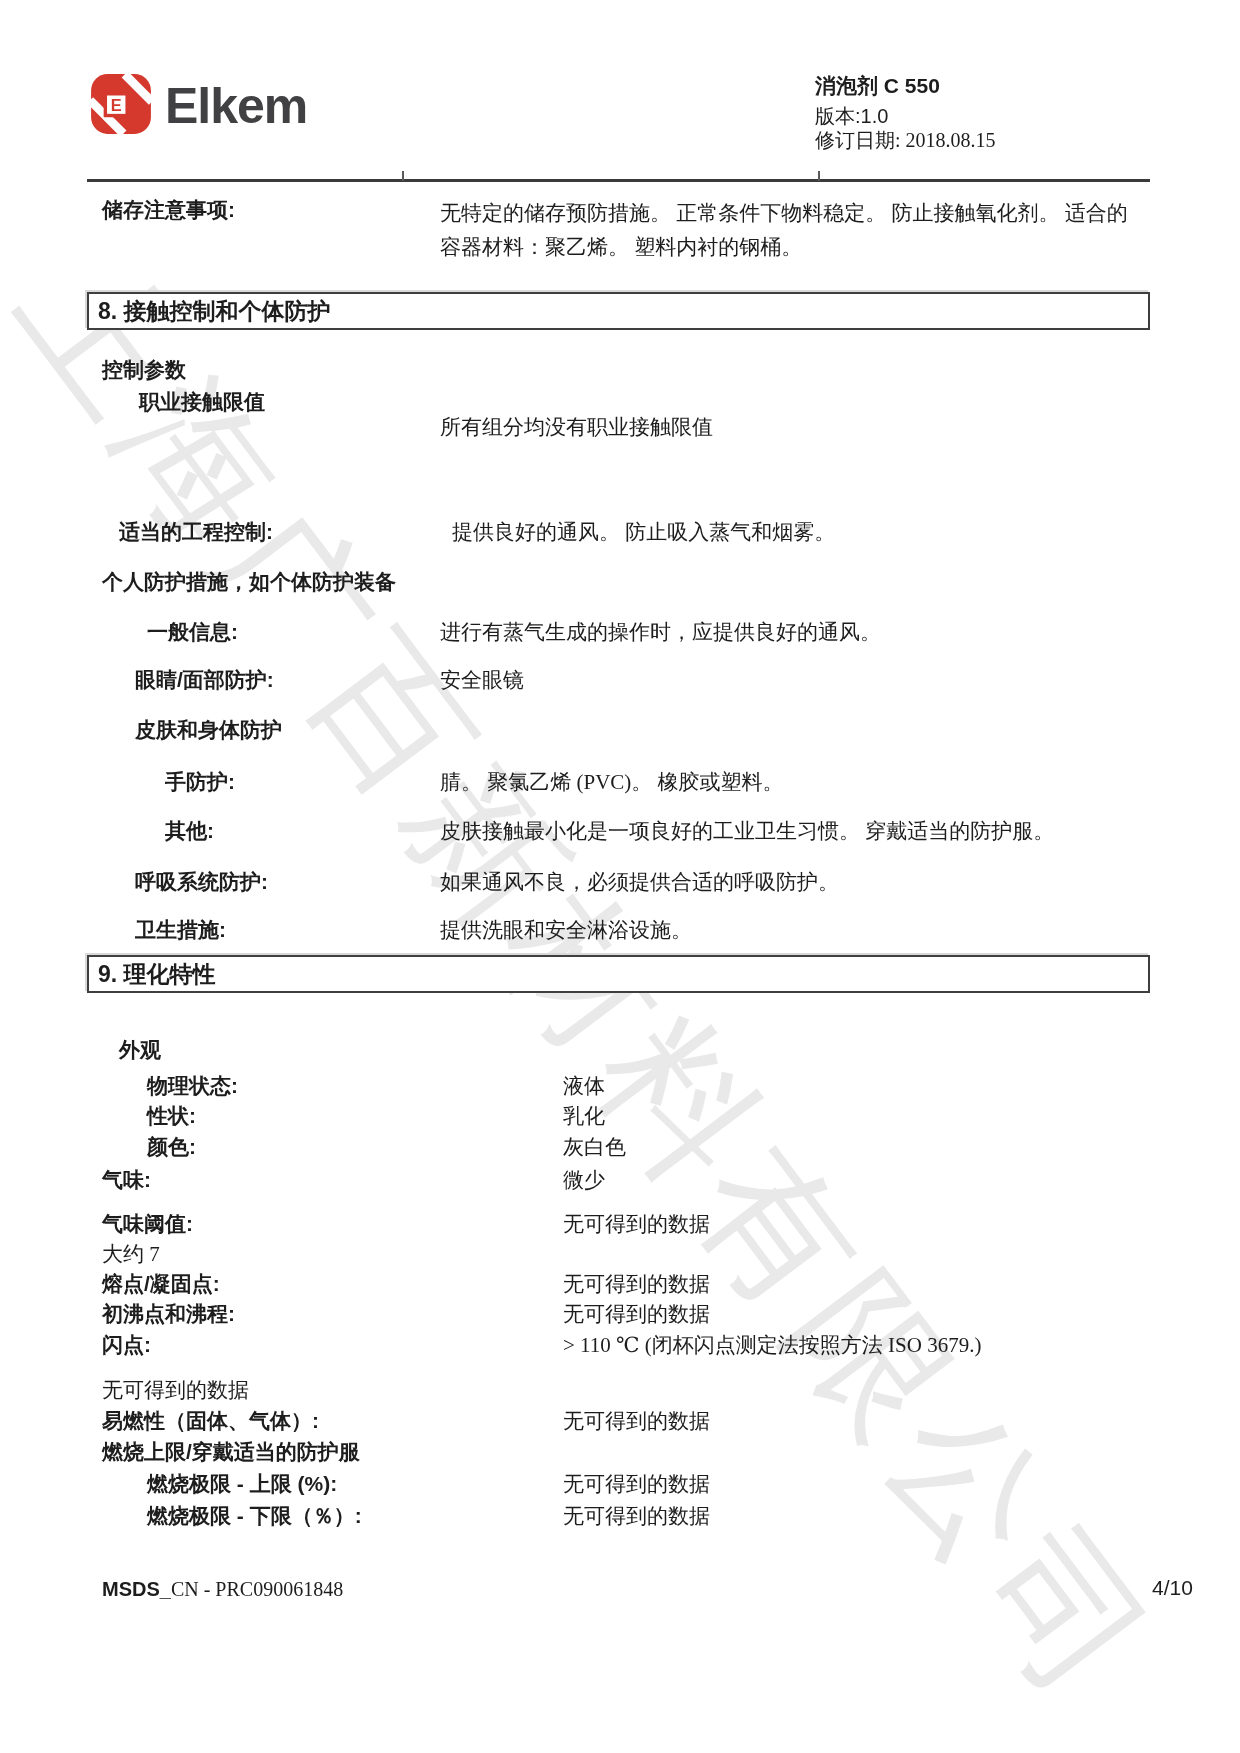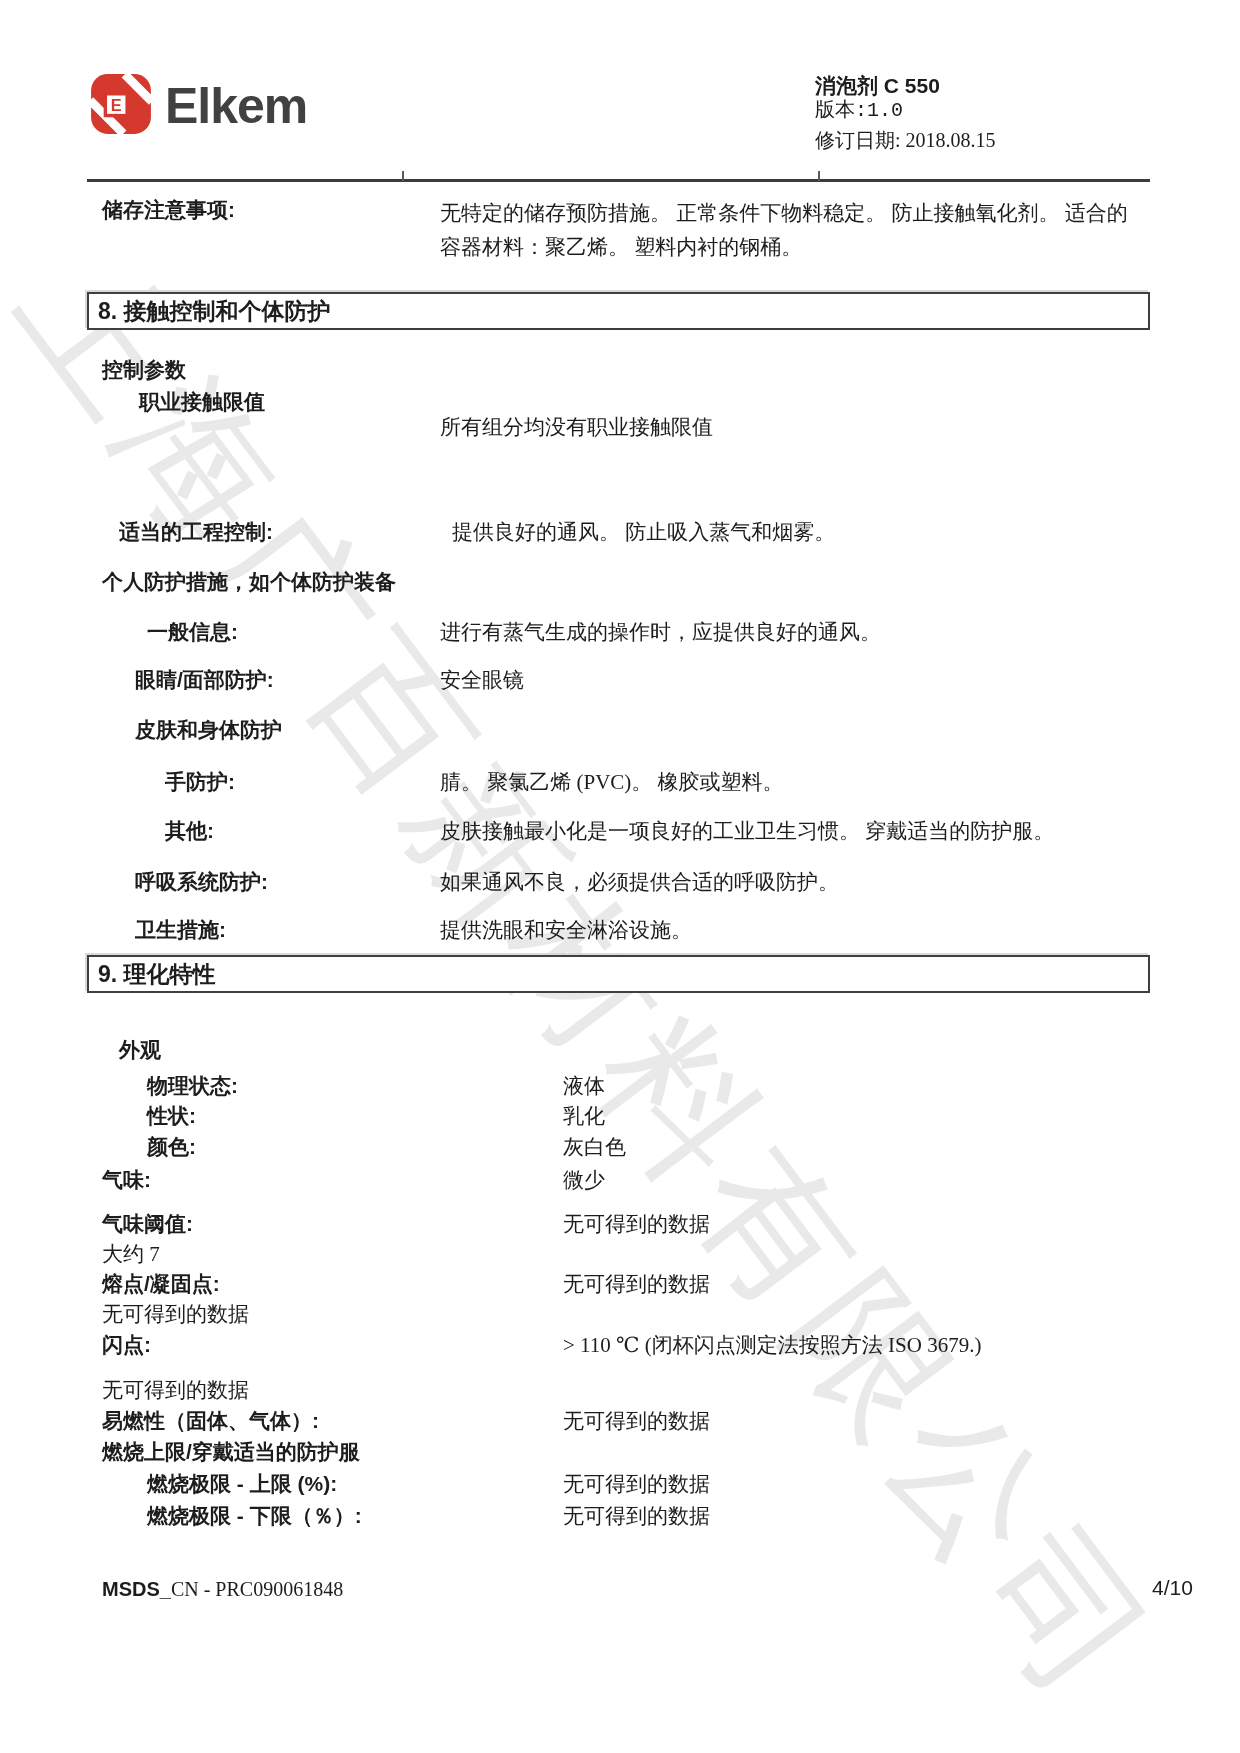--- a/index.html
+++ b/index.html
@@ -27,21 +27,21 @@
   .content{position:absolute;inset:0;z-index:1;}
   
   .logo{position:absolute;left:87px;top:70px;display:flex;align-items:center;}
   .logo-word{
     font-family:"Liberation Sans","DejaVu Sans",sans-serif;
     font-weight:700;font-size:50px;color:#414043;
     margin-left:10px;line-height:68px;letter-spacing:-1px;
   }
   .hdr-right{position:absolute;left:815px;font-size:20px;}
   .hdr-product{top:72px;font-family:"Liberation Sans","DejaVu Sans",sans-serif;font-weight:700;font-size:21px;}
-  .hdr-version{top:96px;font-family:Liberation Mono, monospace;}
+  .hdr-version{top:103px;font-family:Liberation Sans, sans-serif;}
   .hdr-date{top:127px;font-family:"Liberation Serif","DejaVu Serif",serif;}
   .divider{position:absolute;left:87px;top:179px;width:1063px;height:3px;background:#3b3b3b;}
   .tick{position:absolute;top:171px;width:2px;height:10px;background:#5a5a5a;}
   
   .secbox{
     position:absolute;left:87px;width:1063px;height:38px;
     box-sizing:border-box;border:2px solid #3f3f3f;
     box-shadow:-2px -2px 0 #d9d9d9;
     background:#fff;
     display:flex;align-items:center;
@@ -196,20 +196,21 @@
       <div class="val">无可得到的数据</div>
     </div>
     <div class="row s9" style="top:1240px">
       <div class="val">大约 7</div>
     </div>
     <div class="row s9" style="top:1270px">
       <div class="lbl">熔点/凝固点:</div>
       <div class="val">无可得到的数据</div>
     </div>
     <div class="row s9" style="top:1300px">
+      <div class="lbl">初沸点和沸程:</div>
       <div class="val">无可得到的数据</div>
     </div>
     <div class="row s9" style="top:1331px">
       <div class="lbl">闪点:</div>
       <div class="val">&gt; 110 ℃ (闭杯闪点测定法按照方法 ISO 3679.)</div>
     </div>
     <div class="row s9" style="top:1376px">
       <div class="val">无可得到的数据</div>
     </div>
     <div class="row s9" style="top:1407px">

